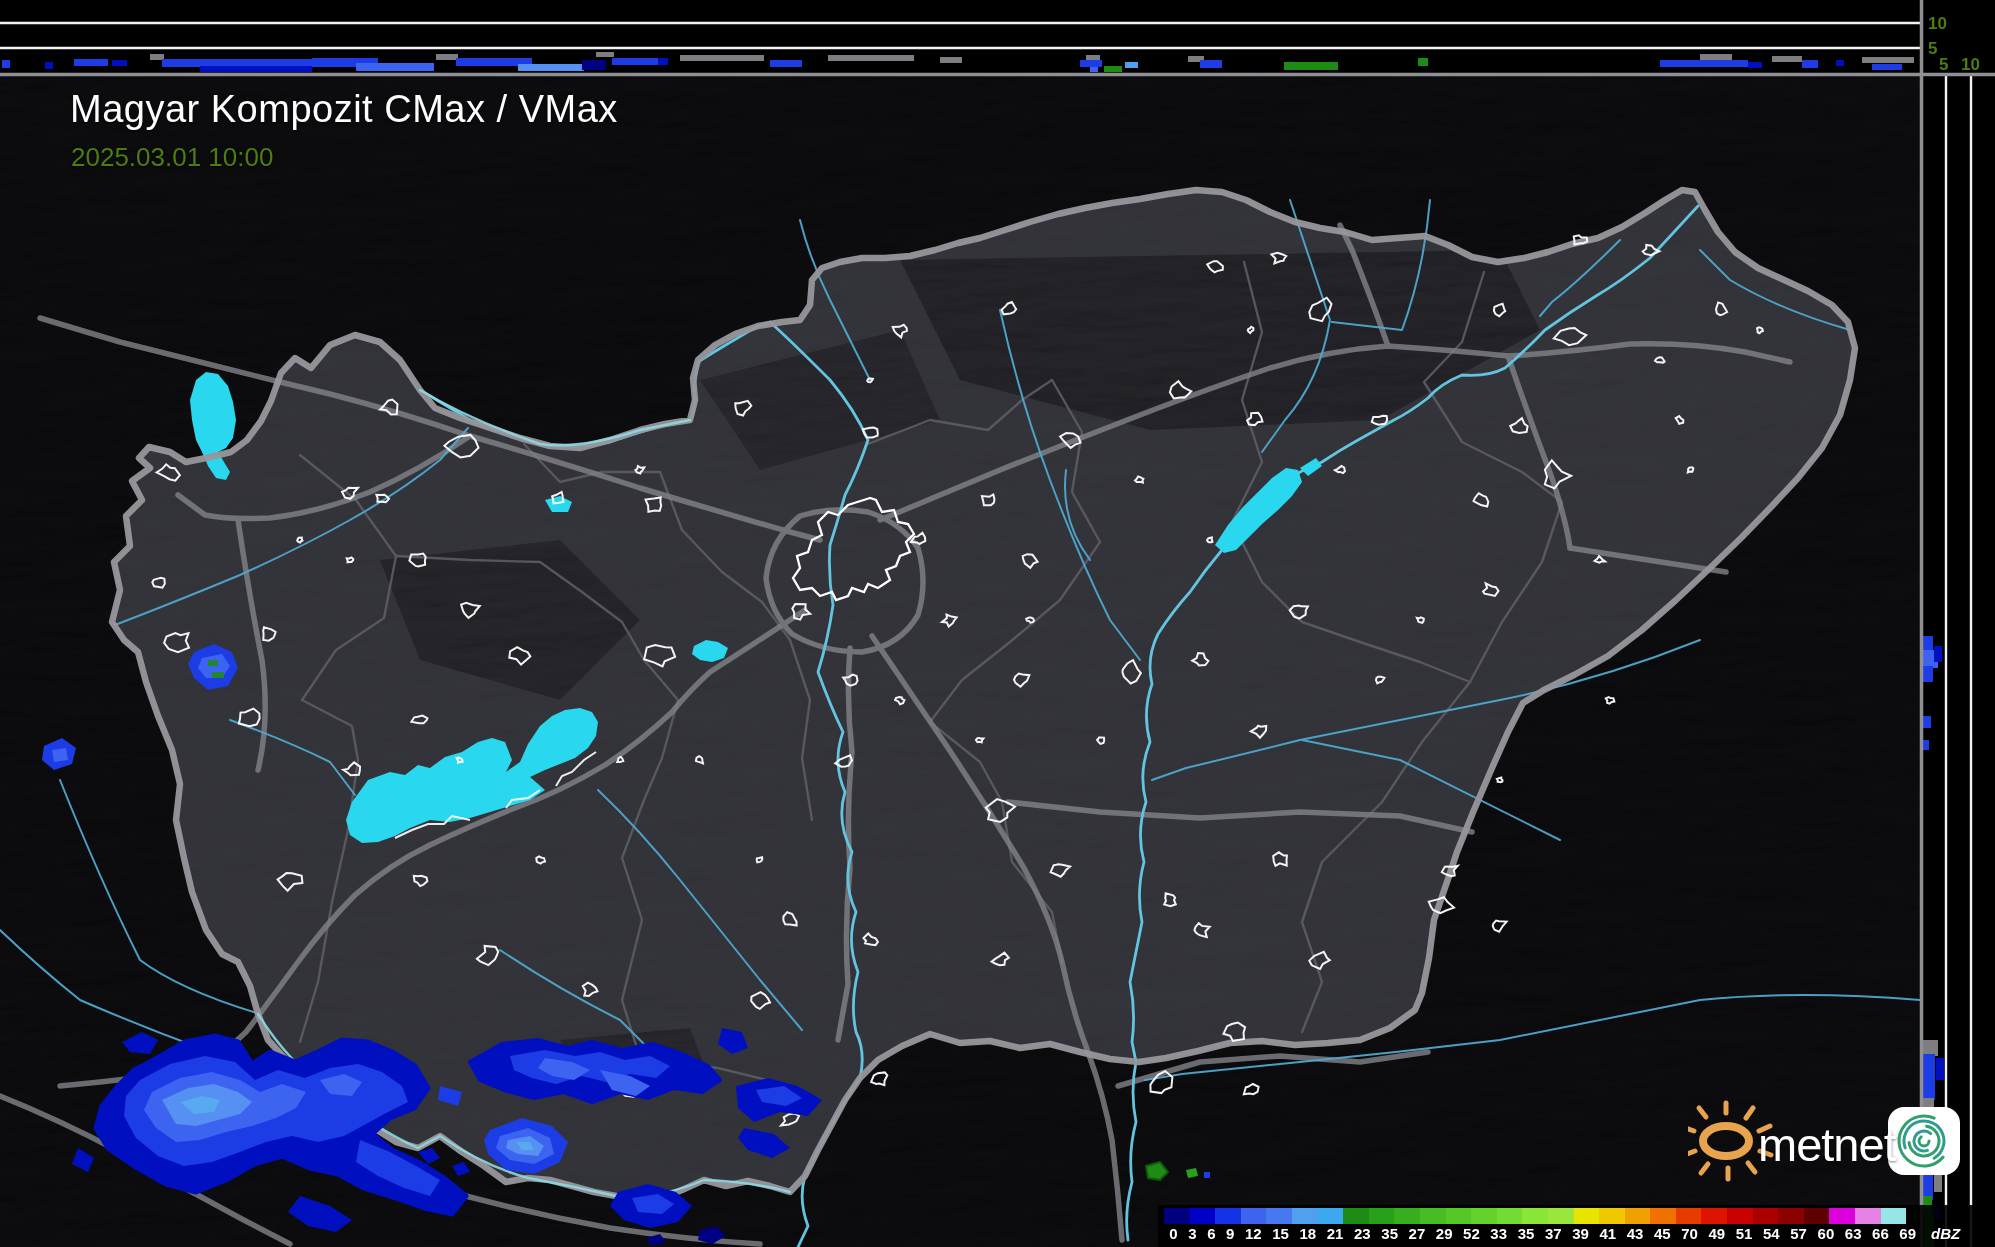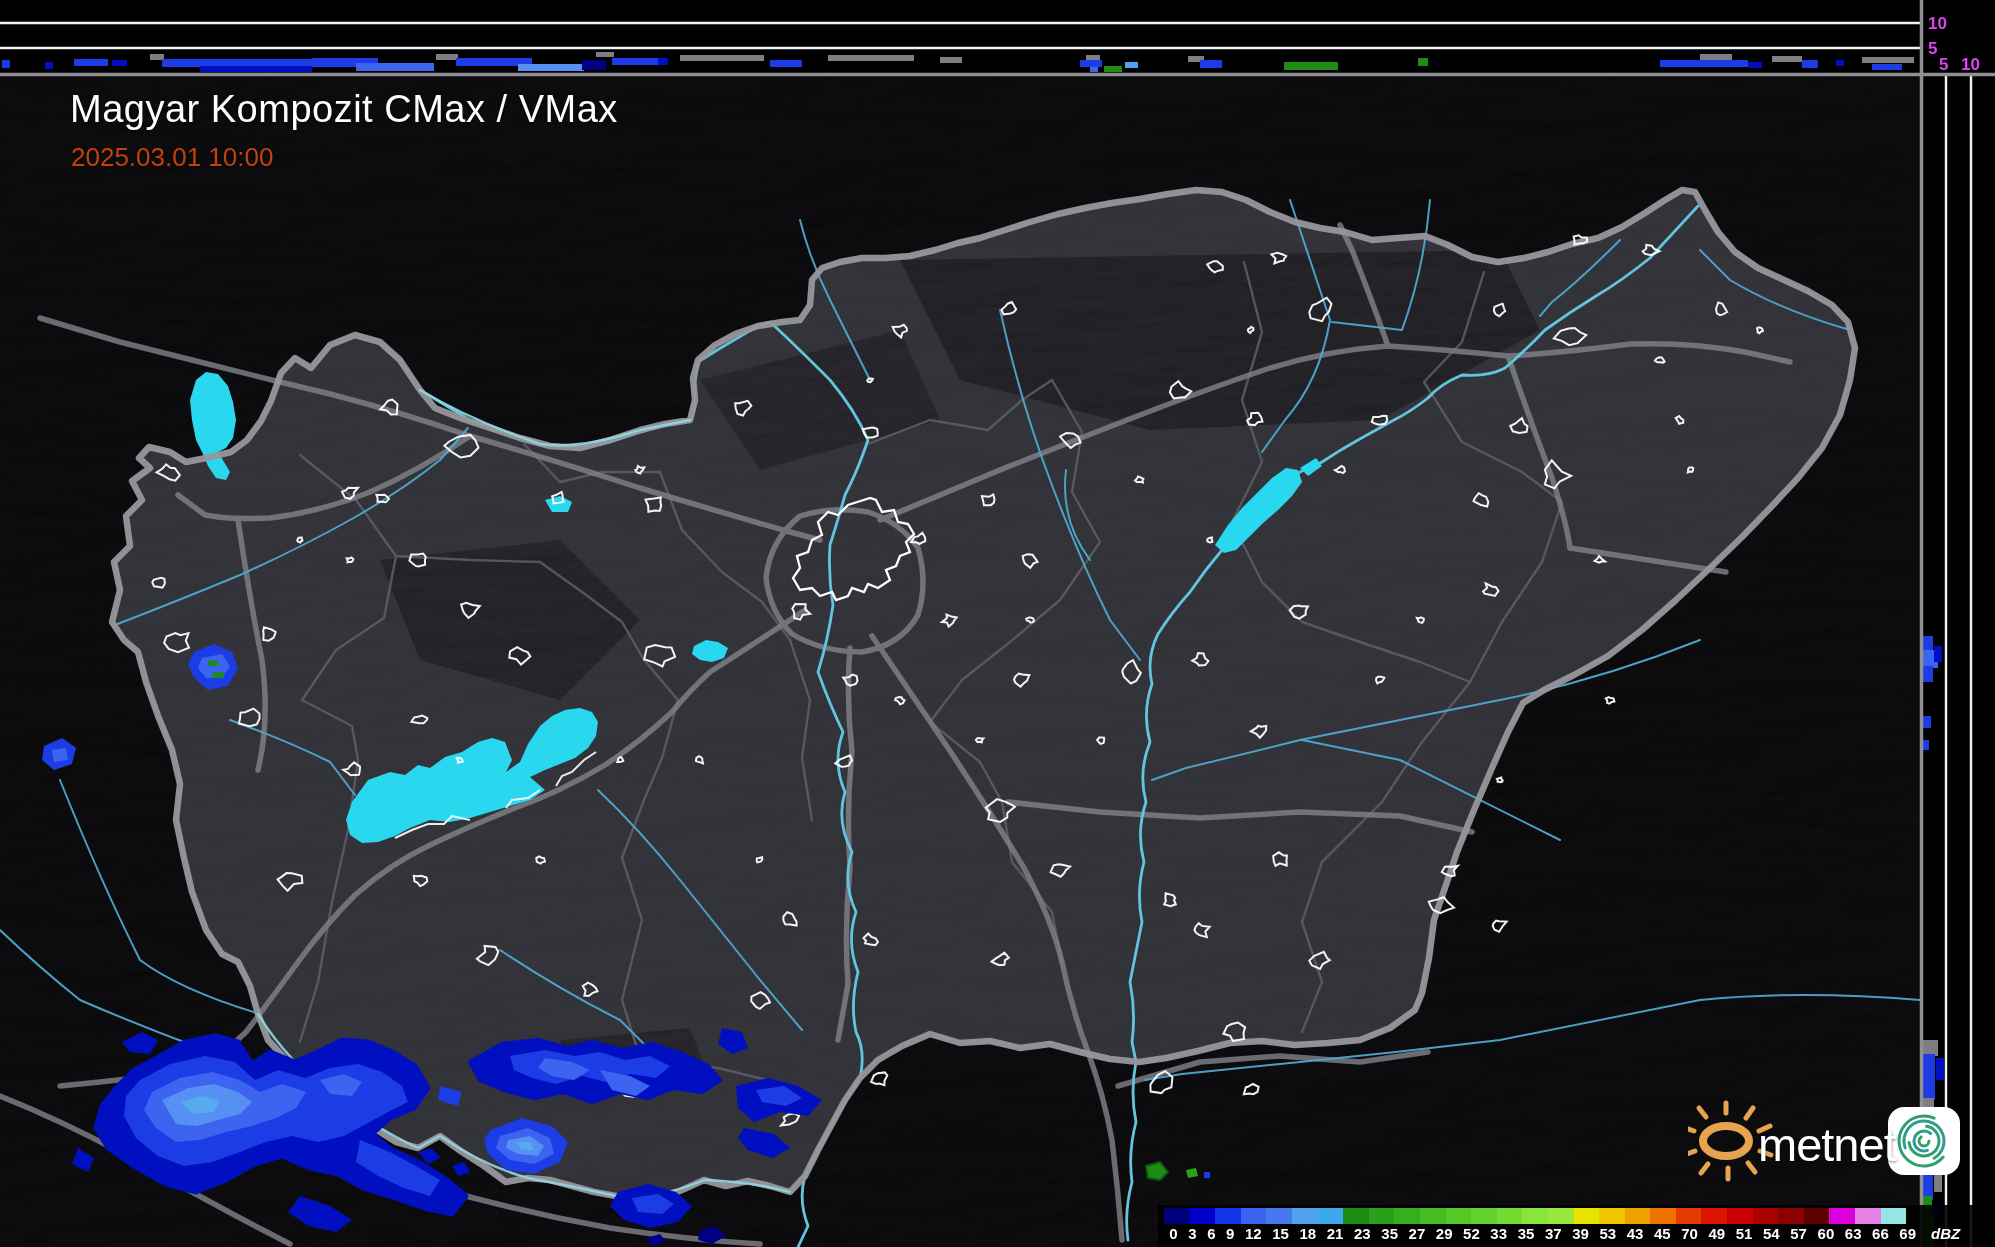--- a/index.html
+++ b/index.html
@@ -2,22 +2,22 @@
 <html><head>
 <meta charset="utf-8">
 <style>
   html,body{margin:0;padding:0;background:#000;}
   #stage{position:relative;width:1995px;height:1247px;overflow:hidden;background:#000;
          font-family:"Liberation Sans", sans-serif;}
   #mapsvg{position:absolute;left:0;top:0;}
   .ovl{position:absolute;color:#fff;margin-left:48px;}
   #title{left:22px;top:88px;font-size:38px;letter-spacing:.5px;color:#fefefe;
          text-shadow:0 1px 3px rgba(0,0,0,.6);}
-  #datetime{left:23px;top:142px;font-size:26px;color:#c2410c;text-shadow:0 1px 3px rgba(0,0,0,.6);}
-  .axlbl{position:absolute;color:#d946ef;font-size:17px;font-weight:bold;line-height:1;}
+  #datetime{left:23px;top:142px;font-size:26px;color:#4d7c0f;text-shadow:0 1px 3px rgba(0,0,0,.6);}
+  .axlbl{position:absolute;color:#4d7c0f;font-size:17px;font-weight:bold;line-height:1;}
   
   #legend{left:1110px;top:1205px;width:818px;height:42px;background:rgba(0,0,0,.9);
           display:flex;flex-direction:column;justify-content:flex-start;padding:3px 6px 0 6px;box-sizing:border-box;}
   #legend .swrow{display:flex;height:16px;}
   #legend .swrow .sw{flex:1 0 auto;height:16px;}
   #legend .lbrow{display:flex;height:20px;}
   #legend .lbrow .lb{flex:1 0 auto;text-align:center;font-size:15px;font-weight:bold;color:#fff;
           text-shadow:0 1px 2px #000;line-height:20px;}
   #legend .unit{width:38px;flex:0 0 auto;font-style:italic;}
   
@@ -443,21 +443,21 @@
         <div class="lb">21</div>
         <div class="lb">23</div>
         <div class="lb">35</div>
         <div class="lb">27</div>
         <div class="lb">29</div>
         <div class="lb">52</div>
         <div class="lb">33</div>
         <div class="lb">35</div>
         <div class="lb">37</div>
         <div class="lb">39</div>
-        <div class="lb">53</div>
+        <div class="lb">41</div>
         <div class="lb">43</div>
         <div class="lb">45</div>
         <div class="lb">70</div>
         <div class="lb">49</div>
         <div class="lb">51</div>
         <div class="lb">54</div>
         <div class="lb">57</div>
         <div class="lb">60</div>
         <div class="lb">63</div>
         <div class="lb">66</div>

